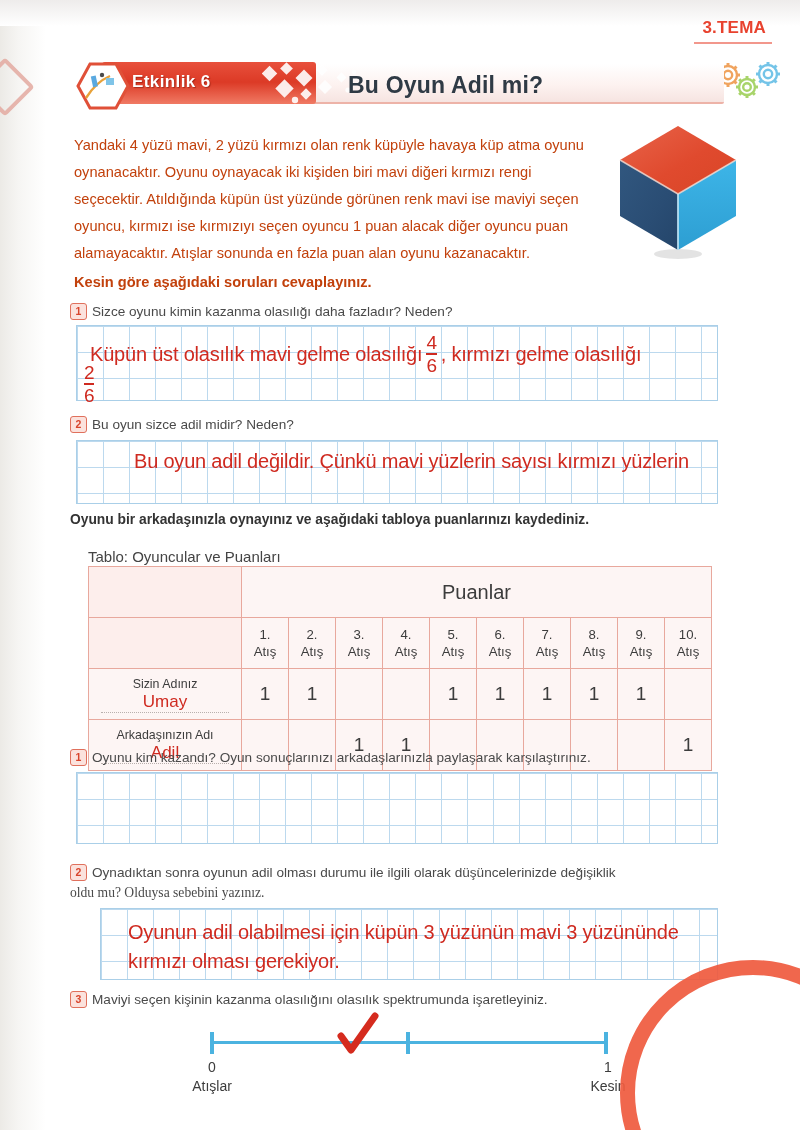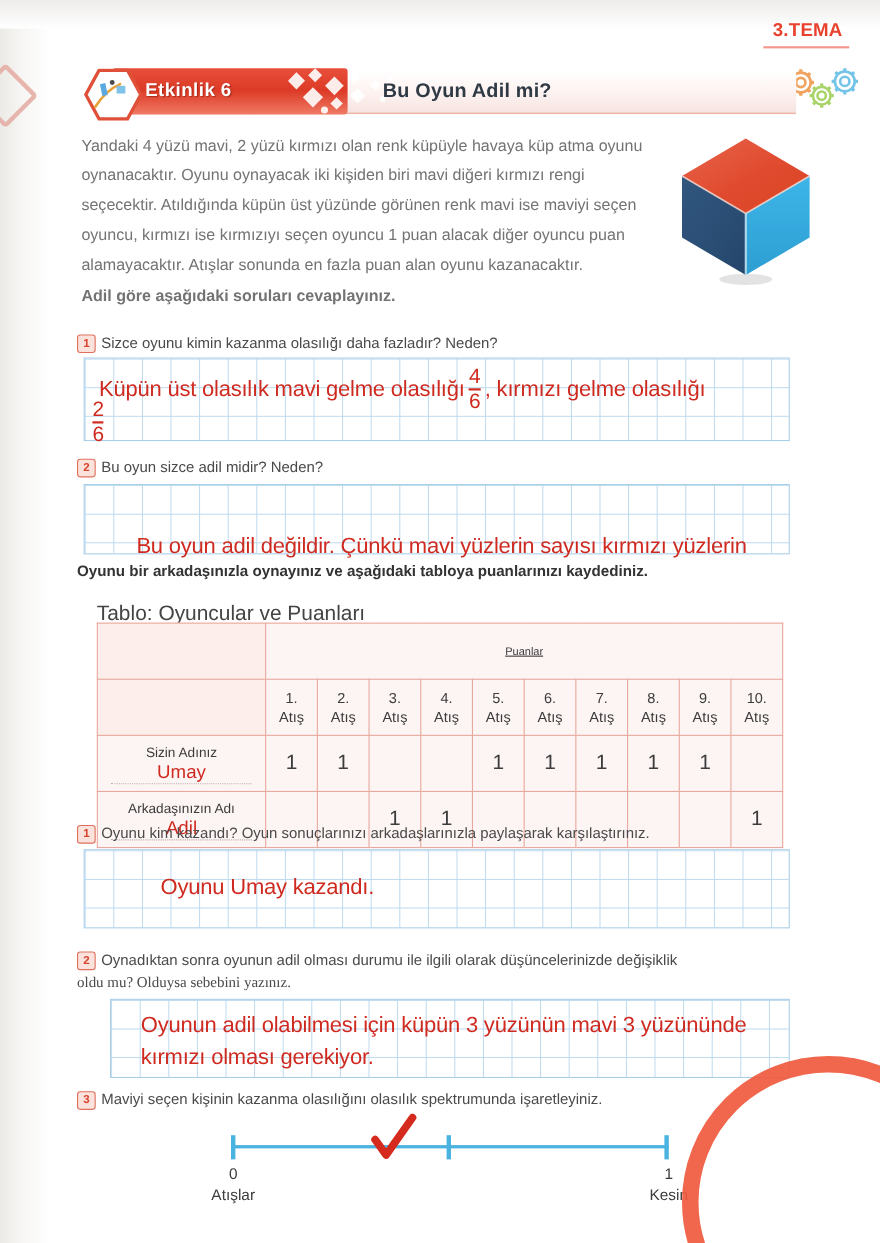--- a/index.html
+++ b/index.html
@@ -36,27 +36,27 @@
   .banner-bar{position:absolute;left:36px;top:2px;width:612px;height:38px;
     background:linear-gradient(to bottom,#ffffff 0%,#fdf2f0 55%,#f6e4e1 100%);
     border-bottom:2px solid #edb3a8;border-radius:2px;}
   .banner-pill{position:absolute;left:26px;top:0;width:214px;height:42px;
     background:linear-gradient(to bottom,#e8503c 0%,#dc3a26 48%,#f07a64 100%);
     border-radius:3px;}
   .banner-pill-label{position:absolute;left:56px;top:10px;color:#ffffff;
     font-size:17px;font-weight:bold;letter-spacing:.4px;
     text-shadow:1px 1px 1px rgba(120,20,10,.55);}
   .banner-hex{position:absolute;left:0;top:0;width:54px;height:48px;}
-  .banner-title{position:absolute;left:272px;top:10px;font-size:18px;
+  .banner-title{position:absolute;left:272px;top:10px;font-size:23px;
     font-weight:bold;color:#2f3a45;letter-spacing:.2px;}
   .banner-dots{position:absolute;left:186px;top:0;width:110px;height:44px;}
 
   
-  .intro{position:absolute;left:74px;top:120px;width:530px;
-    font-size:14.6px;line-height:27px;color:#737373;}
+  .intro{position:absolute;left:74px;top:132px;width:530px;
+    font-size:14.6px;line-height:27px;color:#c2410c;}
   .intro-strong{display:block;margin-top:2px;font-weight:bold;font-size:14.6px;}
 
   
   .cube{position:absolute;left:612px;top:116px;width:142px;height:148px;}
 
   
   .q{position:absolute;font-size:13.6px;line-height:20px;color:#4a4a4a;}
   .qnum{display:inline-block;width:15px;height:15px;line-height:15px;
     text-align:center;font-size:10.5px;font-weight:bold;color:#d8442c;
     background:#fbe2dd;border:1px solid #e0705c;border-radius:3px;
@@ -74,26 +74,26 @@
   .handwrite{position:absolute;color:#cf2a20;font-size:20px;
     line-height:30px;letter-spacing:-.2px;white-space:nowrap;}
 
   
   .frac{display:inline-block;text-align:center;vertical-align:-11px;margin:0 4px;}
   .frac .num{display:block;font-size:19px;line-height:17px;}
   .frac .bar{display:block;height:2px;background:#cf2a20;margin:2px 0;}
   .frac .den{display:block;font-size:19px;line-height:18px;}
 
   
-  .tbl-caption{position:absolute;left:88px;top:548px;font-size:19px;color:#444;}
+  .tbl-caption{position:absolute;left:88px;top:548px;font-size:15px;color:#444;}
   table.scores{position:absolute;left:88px;top:566px;border-collapse:collapse;
     width:624px;background:#fdf5f4;}
   table.scores td,table.scores th{border:1px solid #e8a89d;padding:0;
     text-align:center;font-weight:normal;color:#3c3c3c;}
-  .th-puanlar{height:26px;font-size:10px;color:#3c3c3c;text-decoration:underline;}
+  .th-puanlar{height:26px;font-size:20px;color:#3c3c3c;}
   .th-atis{height:46px;font-size:13.2px;line-height:17px;}
   .name-cell{width:152px;height:50px;font-size:12.4px;color:#3c3c3c;
     line-height:16px;padding:2px 4px 3px 4px;margin-top:17px;}
   .name-written{display:block;color:#cf2a20;font-size:17px;line-height:20px;
     border-bottom:1px dotted #b9b0ad;margin:0 12px;}
   .pt{height:50px;font-size:19px;color:#cf2a20;font-weight:bold;}
 
   
   .spectrum{position:absolute;left:200px;top:1030px;width:420px;height:24px;}
   .spec-line{position:absolute;left:12px;top:11px;width:396px;height:3px;
@@ -211,21 +211,21 @@
         <rect x="16" y="14" width="5" height="11" fill="#5aa9e0" transform="rotate(-12 18 20)"></rect>
         <rect x="30" y="16" width="8" height="7" fill="#7fc4e8"></rect>
         <circle cx="26" cy="13" r="2.2" fill="#4a4a4a"></circle>
       </svg>
     </div>
     <div class="banner-title">Bu Oyun Adil mi?</div>
   </div>
 
   <div class="intro">
     <span>Yandaki 4 yüzü mavi, 2 yüzü kırmızı olan renk küpüyle havaya küp atma oyunu oynanacaktır. Oyunu oynayacak iki kişiden biri mavi diğeri kırmızı rengi seçecektir. Atıldığında küpün üst yüzünde görünen renk mavi ise maviyi seçen oyuncu, kırmızı ise kırmızıyı seçen oyuncu 1 puan alacak diğer oyuncu puan alamayacaktır. Atışlar sonunda en fazla puan alan oyunu kazanacaktır.</span>
-    <span class="intro-strong">Adil göre aşağıdaki soruları cevaplayınız.</span>
+    <span class="intro-strong">Kesin göre aşağıdaki soruları cevaplayınız.</span>
   </div>
 
   <div class="cube">
     <svg width="142" height="148" viewBox="0 0 142 148">
       <defs>
         <linearGradient id="topf" x1="0" y1="0" x2="1" y2="1">
           <stop offset="0%" stop-color="#e8644a"></stop>
             <stop offset="55%" stop-color="#e04a2e"></stop>
           <stop offset="100%" stop-color="#d84526"></stop>
         </linearGradient>
@@ -256,21 +256,21 @@
     <span>Küpün üst olasılık mavi gelme olasılığı</span><span class="frac"><span class="num">4</span><span class="bar"></span><span class="den">6</span></span><span>, kırmızı gelme olasılığı</span>
   </div>
   <div class="handwrite" style="left:80px;top:364px;">
     <span class="frac"><span class="num">2</span><span class="bar"></span><span class="den">6</span></span>
   </div>
 
   <div class="q" style="left:70px;top:415px;width:700px;">
     <span class="qnum">2</span><span>Bu oyun sizce adil midir? Neden?</span>
   </div>
   <div class="ansbox" style="left:76px;top:440px;width:640px;height:62px;"></div>
-  <div class="handwrite" style="left:124px;top:446px;margin-top:36px;">Bu oyun adil değildir. Çünkü mavi yüzlerin sayısı kırmızı yüzlerin</div>
+  <div class="handwrite" style="left:134px;top:446px;">Bu oyun adil değildir. Çünkü mavi yüzlerin sayısı kırmızı yüzlerin</div>
 
   <div style="position:absolute;left:70px;top:512px;font-size:13.8px;font-weight:bold;color:#333;">Oyunu bir arkadaşınızla oynayınız ve aşağıdaki tabloya puanlarınızı kaydediniz.</div>
 
   <div class="tbl-caption">Tablo: Oyuncular ve Puanları</div>
 
   <table class="scores">
     <tbody>
         <tr>
       <td class="name-cell" style="background:#fdeeec;"></td>
       <td class="th-puanlar" colspan="10">Puanlar</td>
@@ -350,21 +350,20 @@
       <td class="pt"></td>
       <td class="pt">1</td>
     </tr>
   </tbody>
     </table>
 
   <div class="q" style="left:70px;top:748px;width:720px;">
     <span class="qnum">1</span><span>Oyunu kim kazandı? Oyun sonuçlarınızı arkadaşlarınızla paylaşarak karşılaştırınız.</span>
   </div>
   <div class="ansbox" style="left:76px;top:772px;width:640px;height:70px;"></div>
-  <div class="handwrite" style="left:146px;top:792px;">Oyunu Umay kazandı.</div>
 
   <div class="q" style="left:70px;top:863px;width:720px;">
     <span class="qnum">2</span><span>Oynadıktan sonra oyunun adil olması durumu ile ilgili olarak düşüncelerinizde değişiklik</span>
   </div>
   <div class="q" style="left:70px;top:883px;width:720px;font-family:Liberation Serif, serif;">oldu mu? Olduysa sebebini yazınız.</div>
   <div class="ansbox" style="left:100px;top:908px;width:616px;height:70px;"></div>
   <div class="handwrite" style="left:128px;top:917px;">Oyunun adil olabilmesi için küpün 3 yüzünün mavi 3 yüzününde</div>
   <div class="handwrite" style="left:128px;top:946px;">kırmızı olması gerekiyor.</div>
 
   <div class="q" style="left:70px;top:990px;width:720px;">

